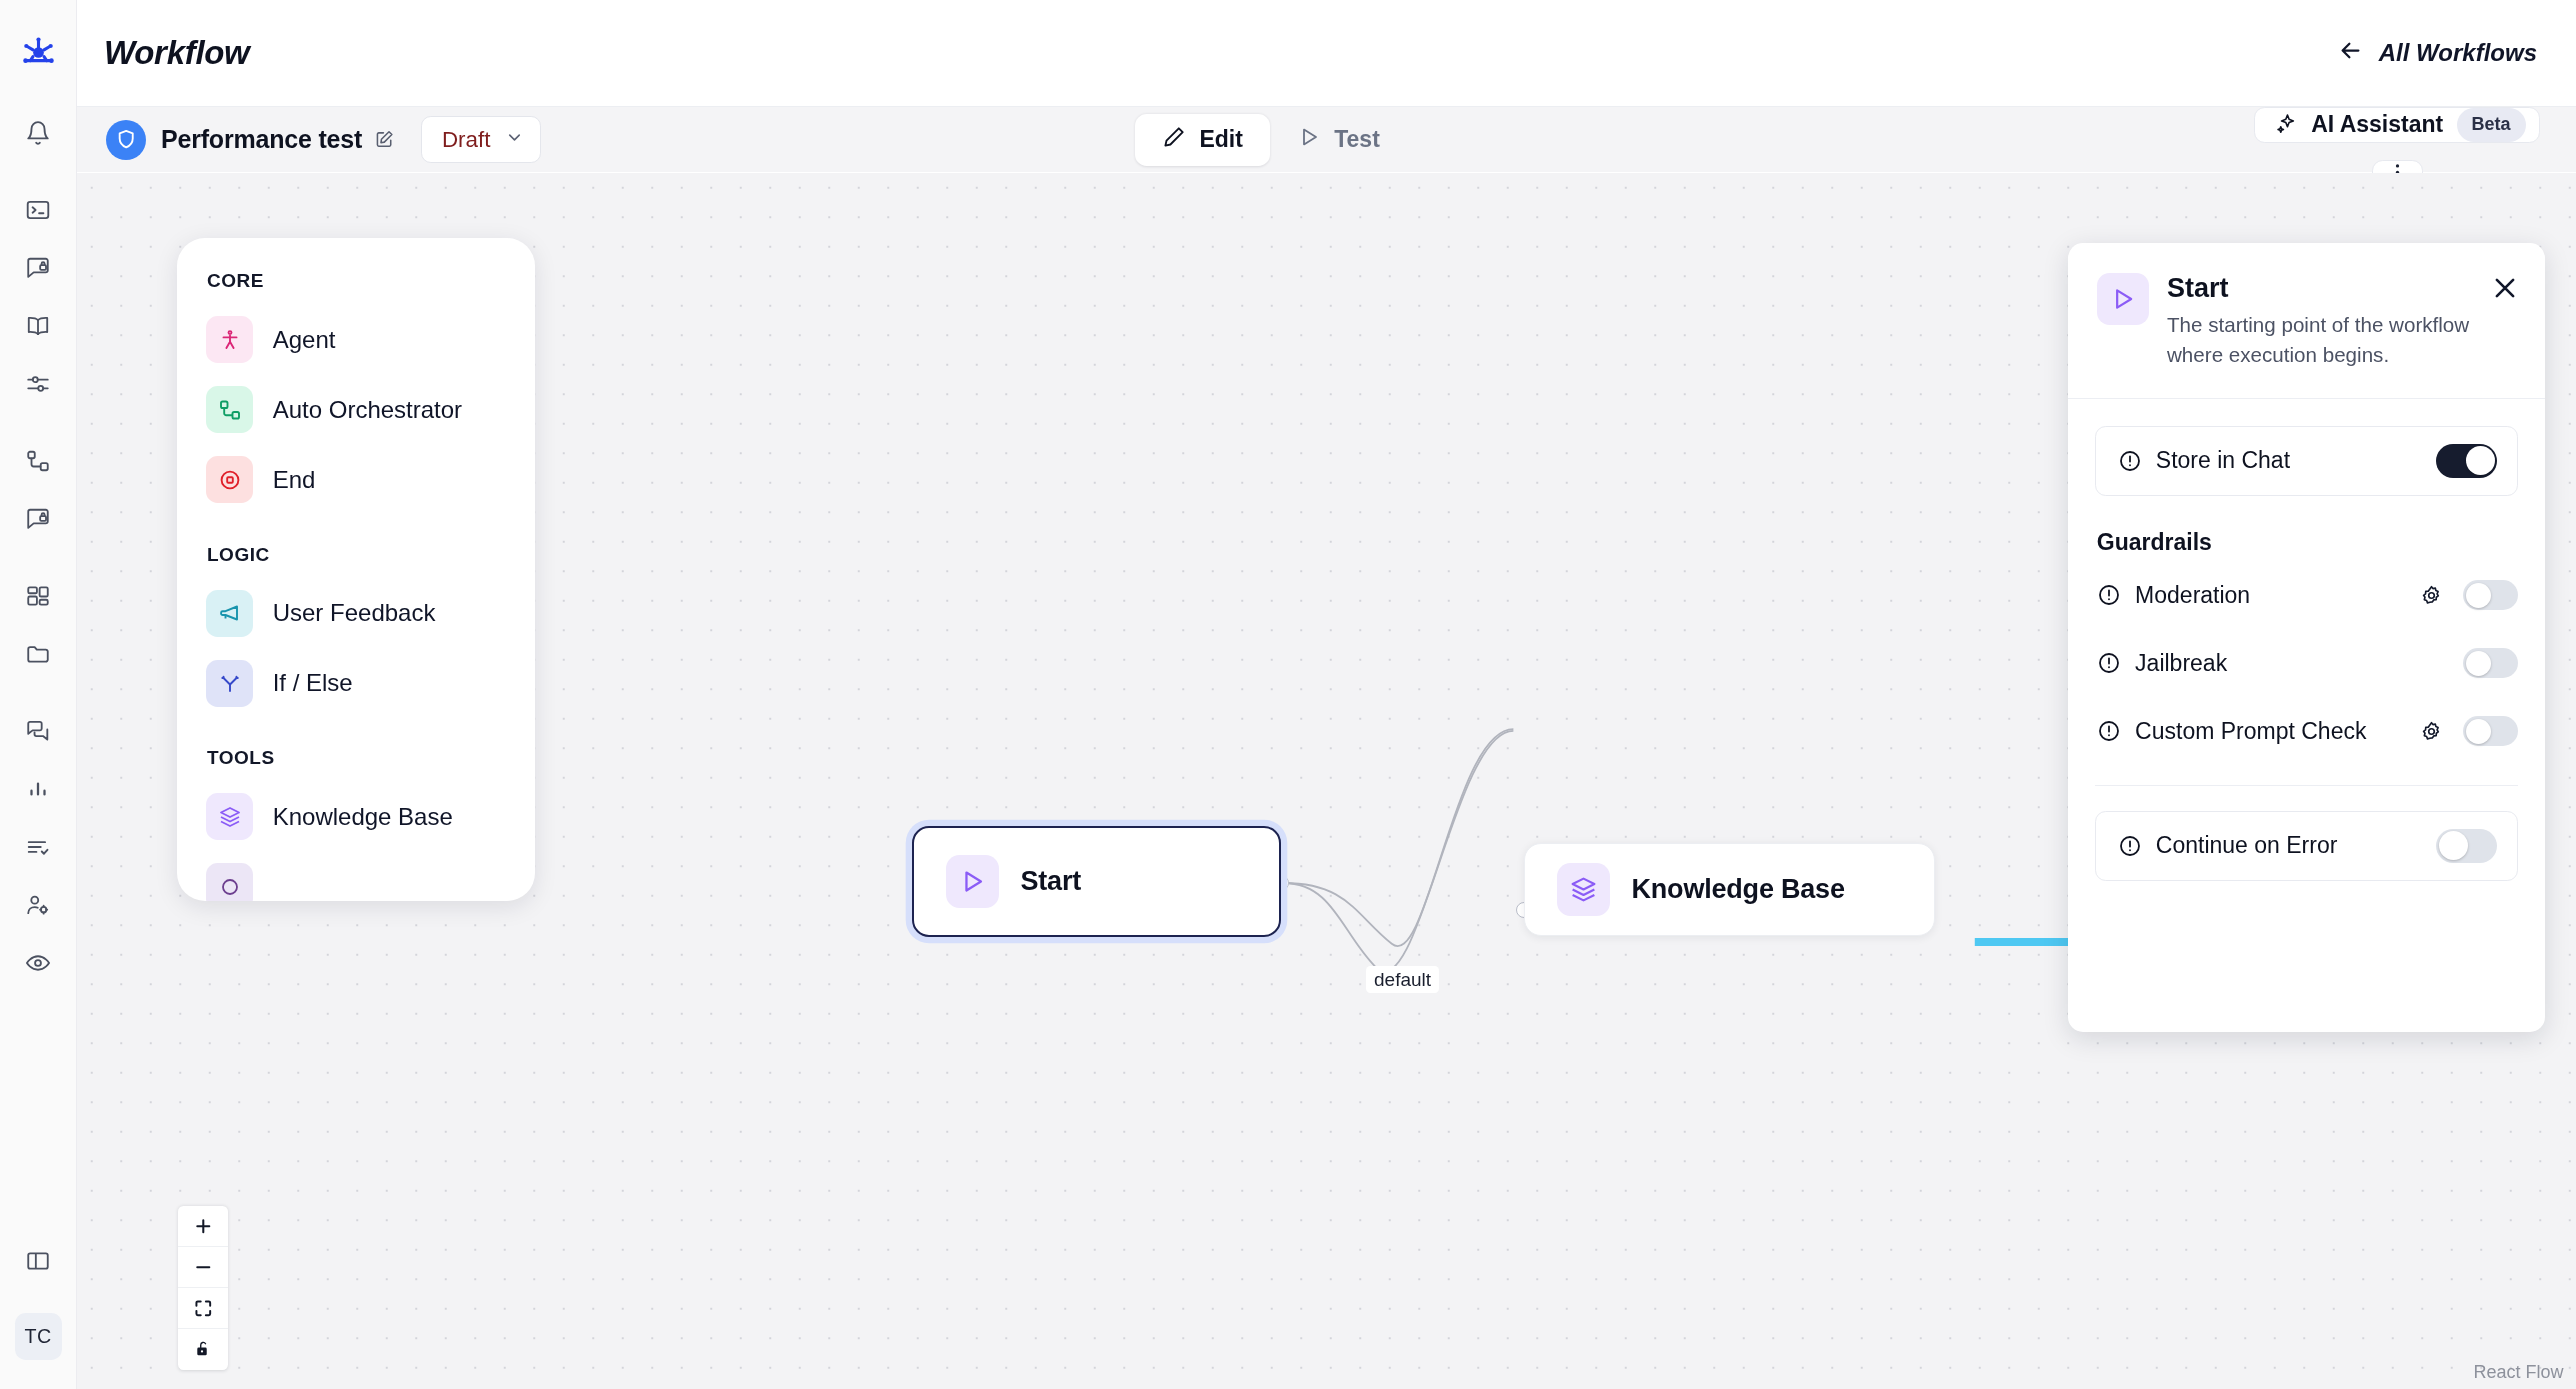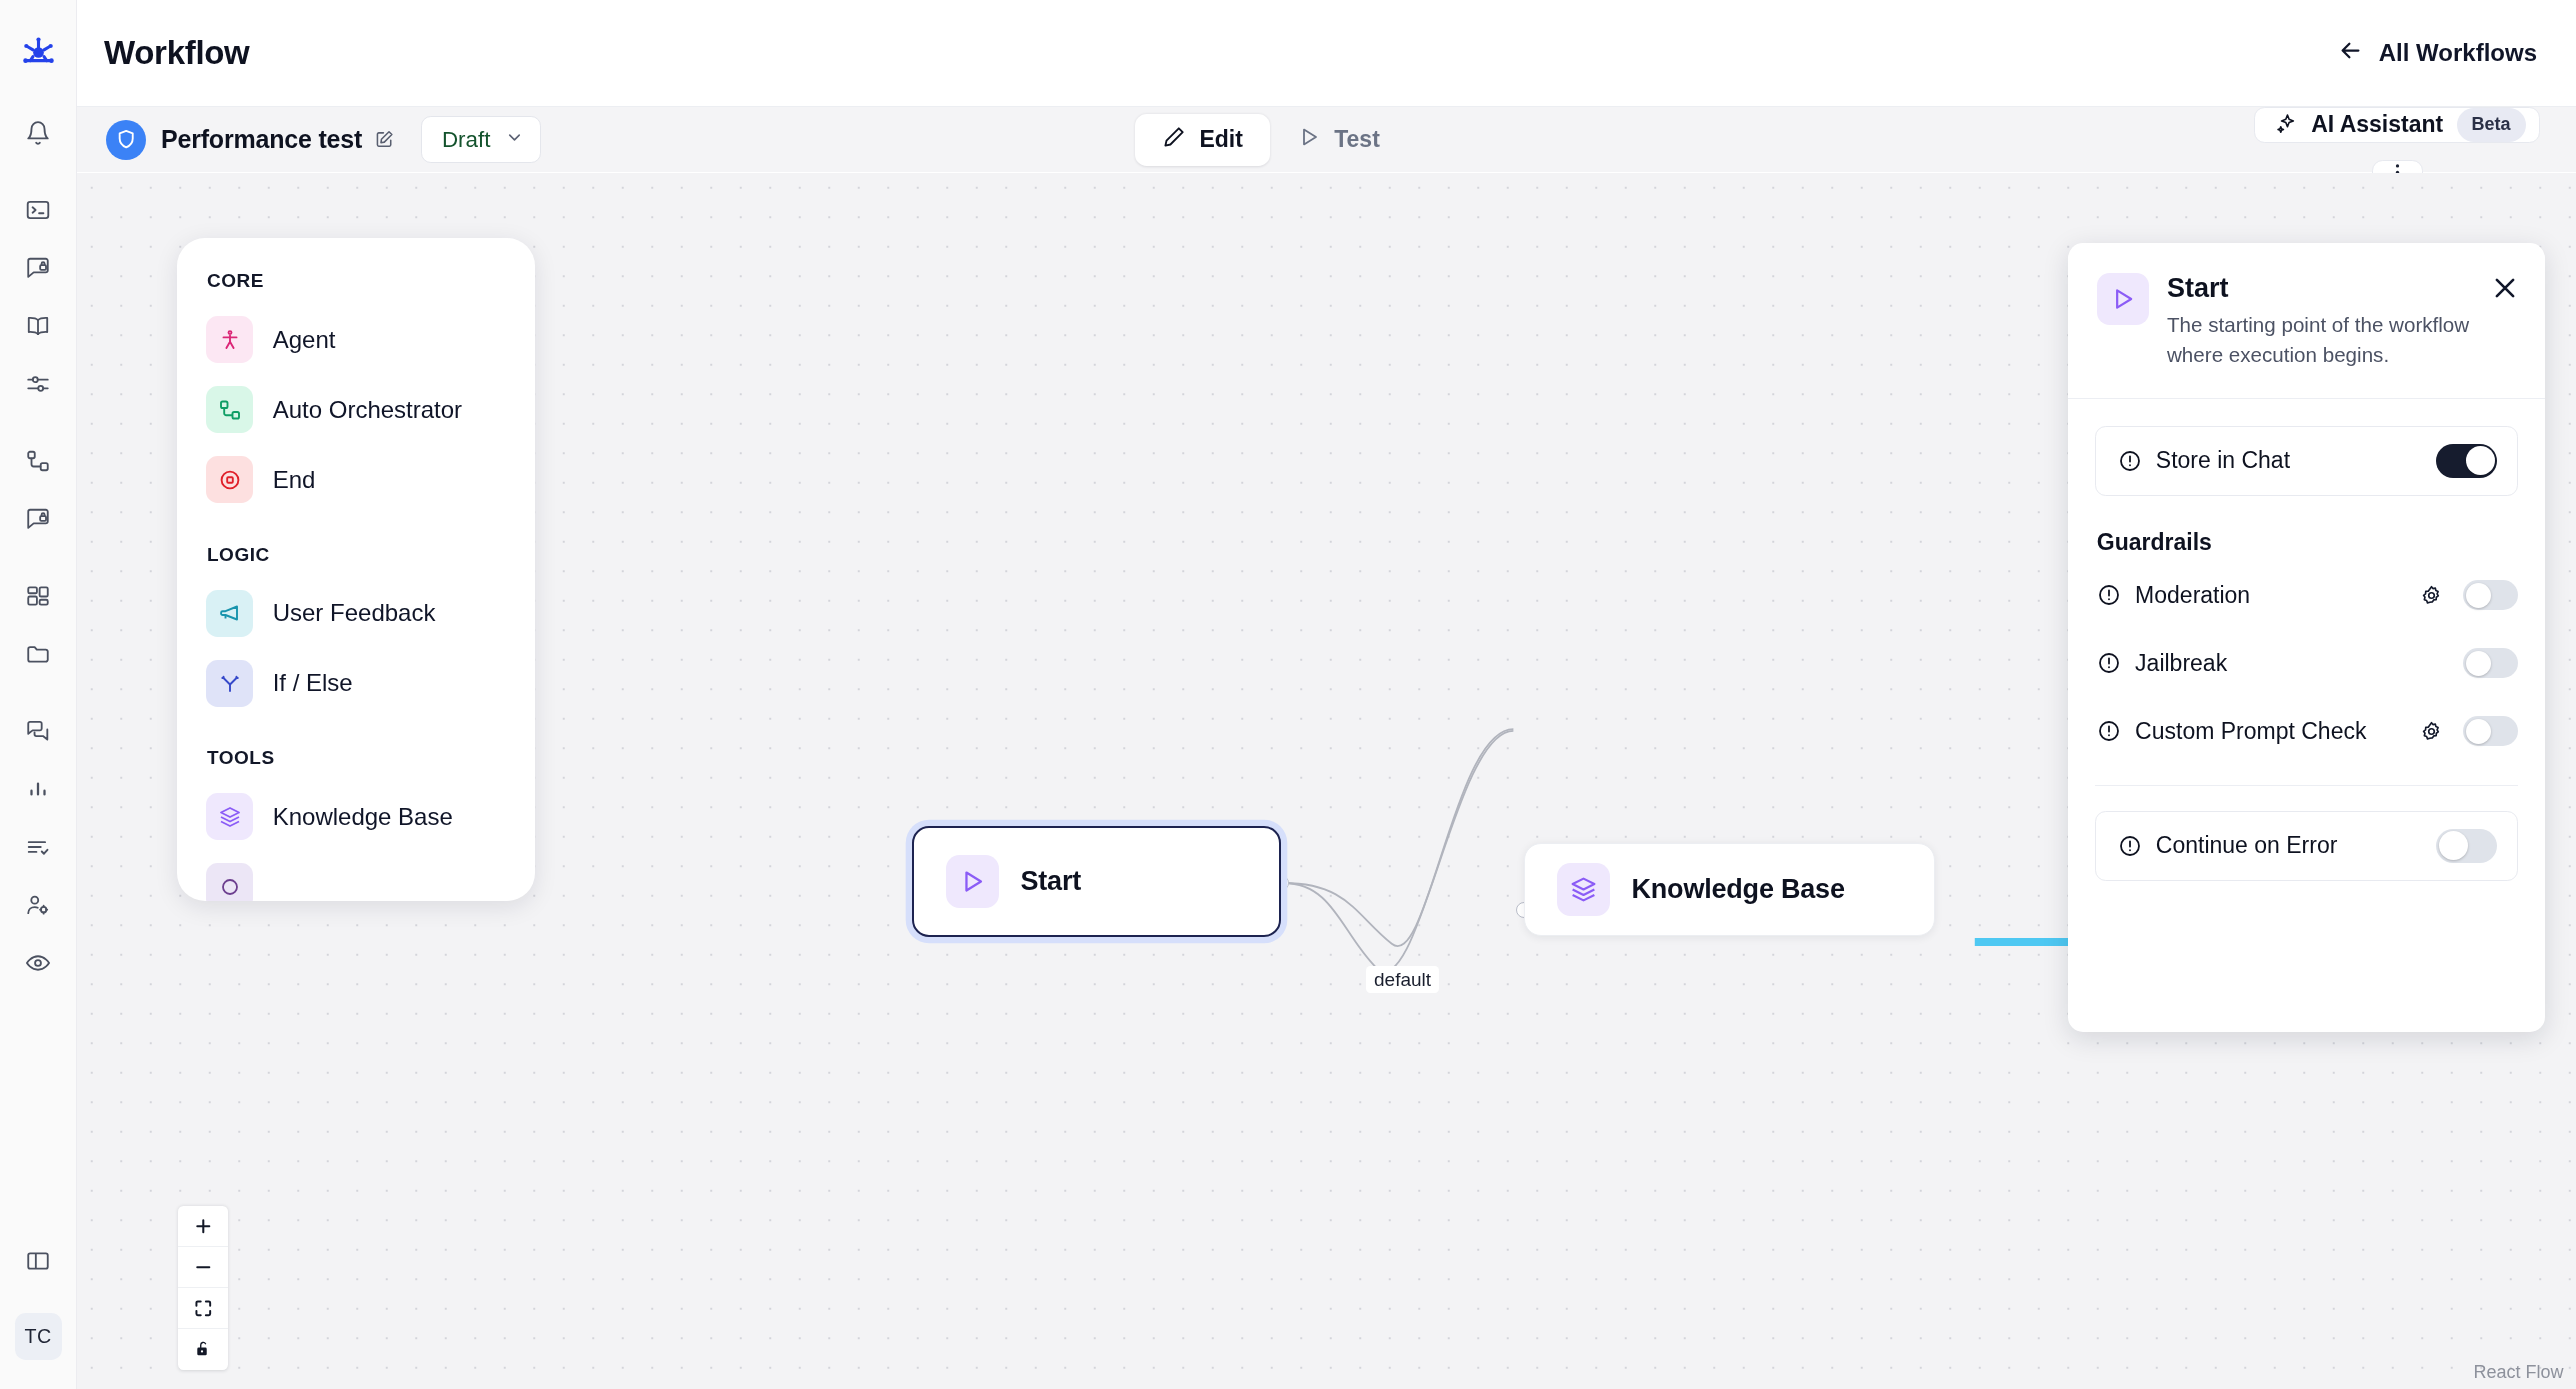--- a/index.html
+++ b/index.html
@@ -42,21 +42,21 @@
     font-size: 19.7px; font-weight: 500; letter-spacing: 0.3px;
     margin-bottom: 30px; cursor:pointer;
   }
 
   
   #topbar {
     position: absolute; left: 77px; top: 0;
     width: 2499px; height: 107px;
     background: #ffffff;
     border-bottom: 0.9px solid #eceef2;
-    display: flex; align-items: center;
+    display: flex; align-items: center; font-style: italic;
   }
   #page-title {
     margin-left: 27px;
     font-size: 33px; font-weight: 700; color: #0e1220; letter-spacing: -0.3px;
   }
   #all-workflows {
     margin-left: auto; margin-right: 39px;
     display: flex; align-items: center; gap: 14.3px;
     font-size: 24px; font-weight: 600; color: #101528; cursor: pointer;
   }
@@ -81,21 +81,21 @@
     font-size: 25px; font-weight: 700; color: #0e1220; letter-spacing: -0.2px;
   }
   #wf-edit-icon { margin-left: 11.6px; color:#595f70; cursor:pointer; display:flex; }
   #wf-edit-icon svg { width: 20.6px; height: 20.6px; }
   #status-select {
     margin-left: 27px;
     height: 47px; min-width: 112px;
     background:#fff; border:0.9px solid #e4e6ec; border-radius: 9.8px;
     display:flex; align-items:center; gap: 14.3px;
     padding: 0 16px 0 19.7px;
-    font-size: 22.4px; color:#14532d; cursor:pointer;
+    font-size: 22.4px; color:#7f1d1d; cursor:pointer;
   }
   #status-select svg { width: 19px; height: 19px; color:#5b6173; }
 
   #mode-switch {
     position:absolute; left: 1058px; top: 0; height: 65px;
     display:flex; align-items:center;
   }
   .mode-btn {
     height: 52px; border-radius: 11.6px;
     display:flex; align-items:center; gap: 13.4px;

